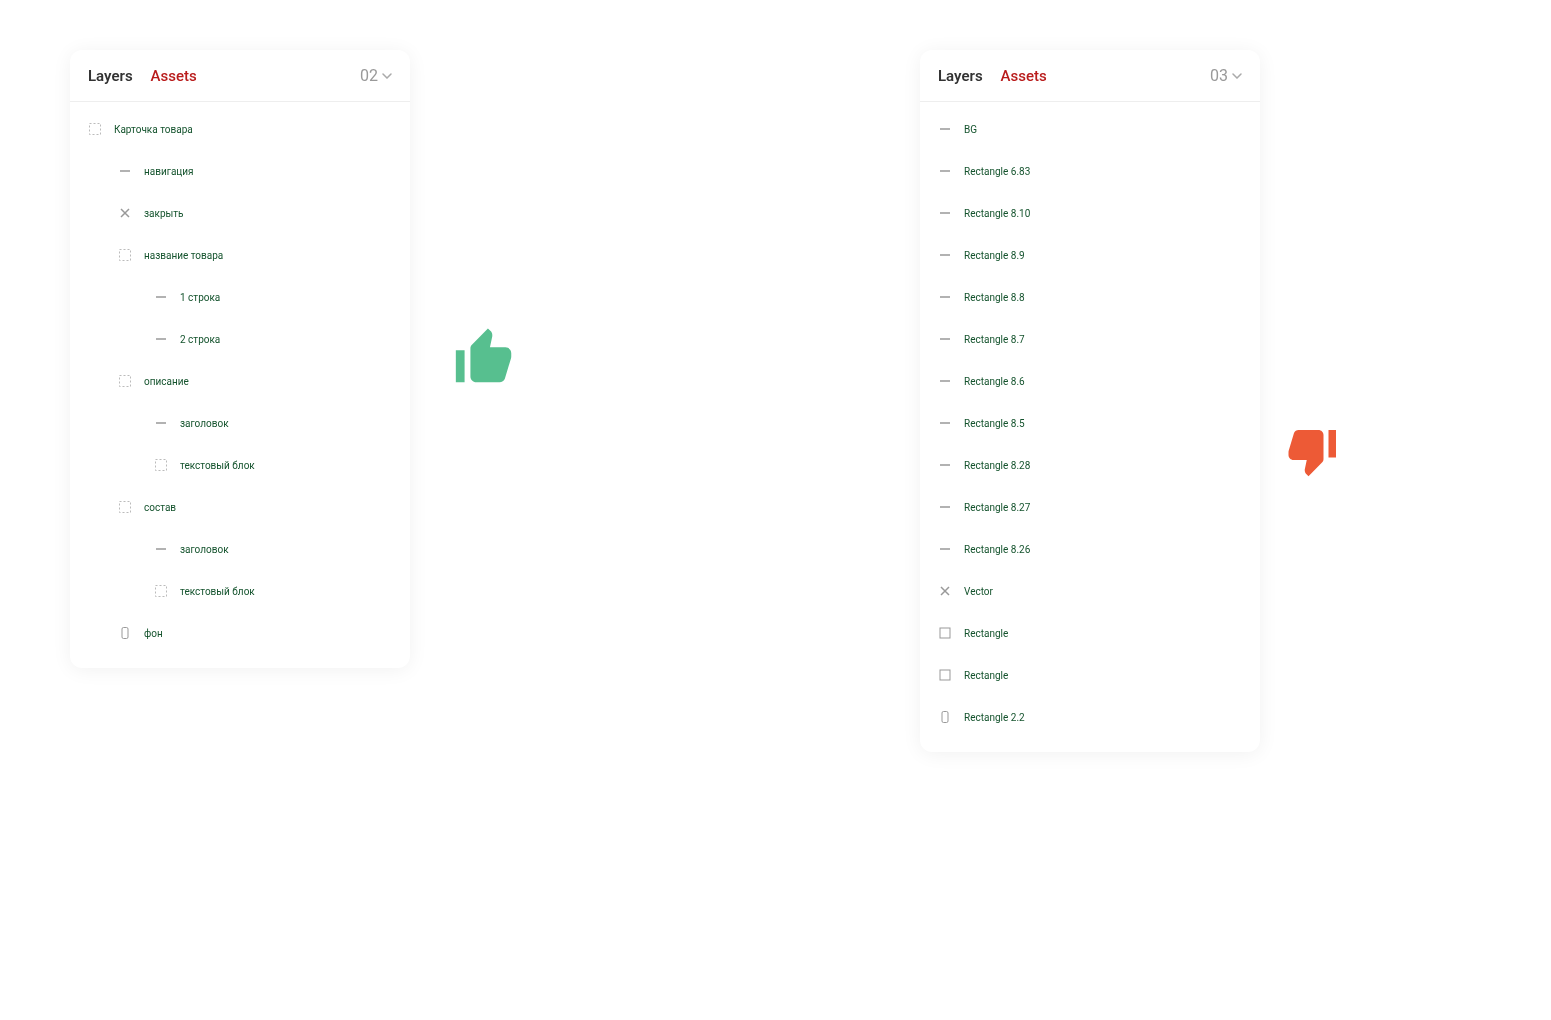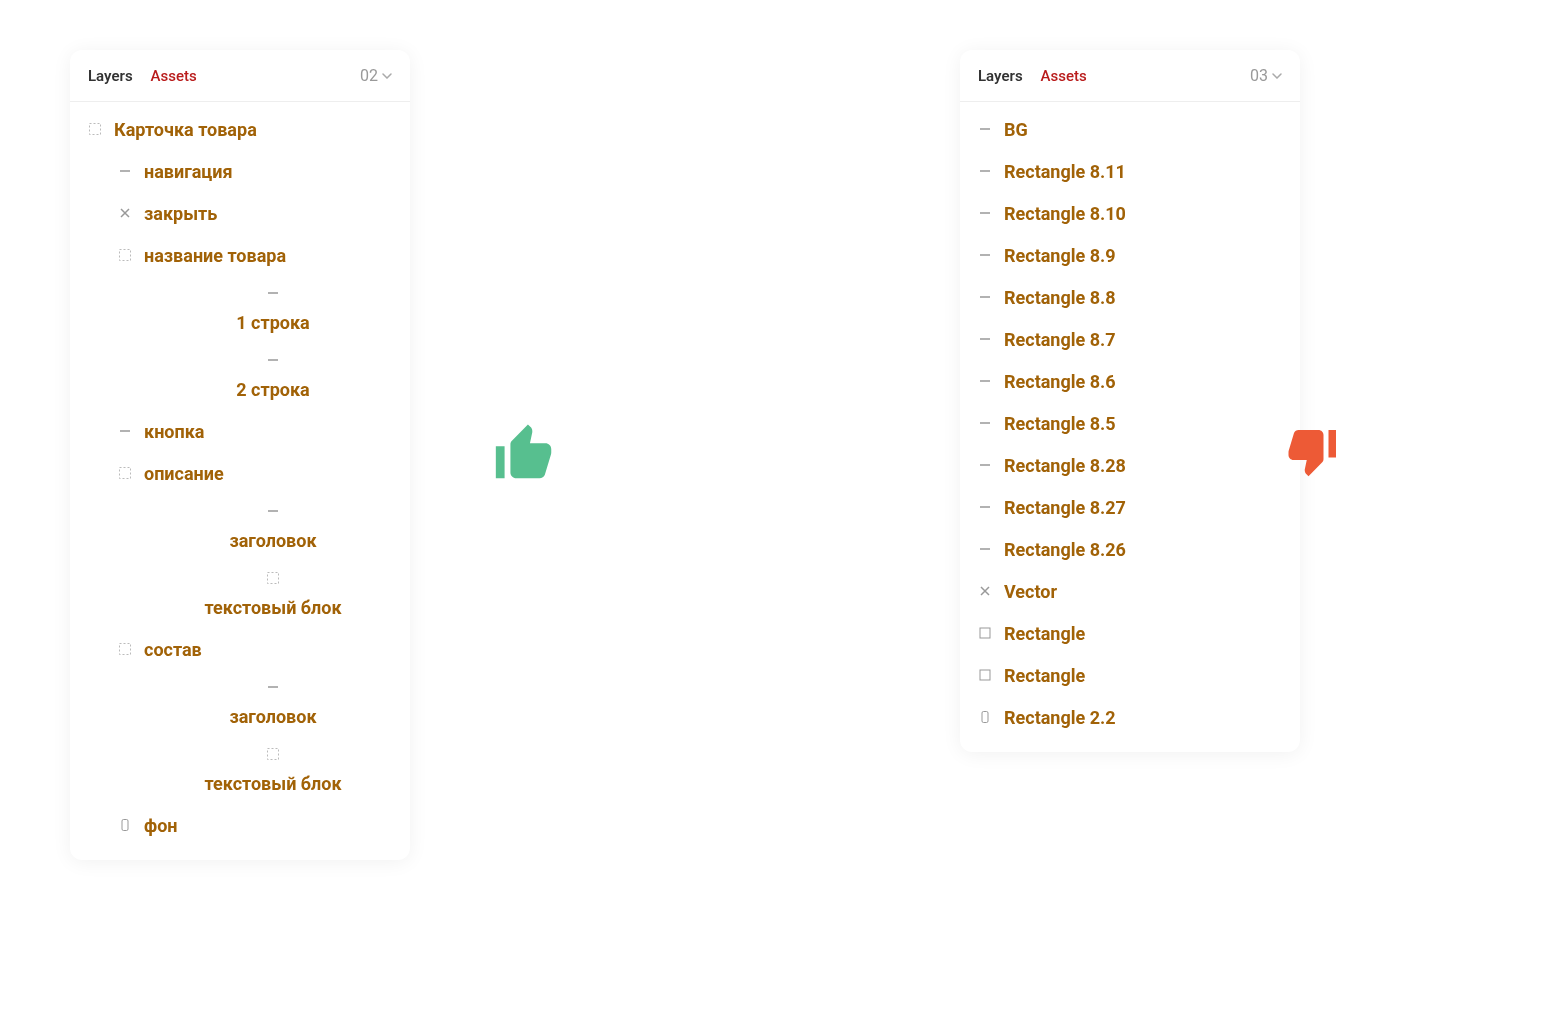--- a/index.html
+++ b/index.html
@@ -13,21 +13,21 @@
     }
     .container {
       display: flex;
       gap: 400px;
       padding: 50px 70px;
       align-items: flex-start;
     }
     .column {
       display: flex;
       align-items: center;
-      gap: 80px;
+      gap: 40px;
     }
     .panel {
       width: 340px;
       background: #fff;
       border-radius: 12px;
       box-shadow: 0 2px 20px rgba(0,0,0,0.06);
       overflow: hidden;
     }
     .panel-header {
       display: flex;
@@ -64,29 +64,28 @@
       align-items: center;
     }
     .layer-list {
       padding: 6px 0 14px 0;
     }
     .layer-item {
       display: flex;
       align-items: center;
       gap: 12px;
       padding: 10px 18px;
-      font-size: 18px;
-      color: #a16207;
+      font-size: 10px;
+      color: #14532d;
       cursor: pointer;
       min-height: 42px;
-      font-weight: bold;
     }
     .indent-0 { padding-left: 18px; }
     .indent-1 { padding-left: 48px; text-align: center; }
-    .indent-2 { padding-left: 84px; flex-direction: column; }
+    .indent-2 { padding-left: 84px; }
     .ic {
       width: 14px;
       height: 14px;
       display: inline-flex;
       align-items: center;
       justify-content: center;
       flex-shrink: 0;
       color: #999;
     }
     .thumb {
@@ -168,28 +167,20 @@
             <span class="ic">
               <svg width="12" height="12" viewBox="0 0 12 12">
                 <line x1="1" y1="6" x2="11" y2="6" stroke="#999" stroke-width="1.5"></line>
               </svg>
             </span>
             <span>2 строка</span>
           </div>
           <div class="layer-item indent-1">
             <span class="ic">
               <svg width="12" height="12" viewBox="0 0 12 12">
-                <line x1="1" y1="6" x2="11" y2="6" stroke="#999" stroke-width="1.5"></line>
-              </svg>
-            </span>
-            <span>кнопка</span>
-          </div>
-          <div class="layer-item indent-1">
-            <span class="ic">
-              <svg width="12" height="12" viewBox="0 0 12 12">
                 <rect x="0.5" y="0.5" width="11" height="11" stroke="#bbb" stroke-dasharray="2 2" fill="none"></rect>
               </svg>
             </span>
             <span>описание</span>
           </div>
           <div class="layer-item indent-2">
             <span class="ic">
               <svg width="12" height="12" viewBox="0 0 12 12">
                 <line x1="1" y1="6" x2="11" y2="6" stroke="#999" stroke-width="1.5"></line>
               </svg>
@@ -270,21 +261,21 @@
               </svg>
             </span>
             <span>BG</span>
           </div>
           <div class="layer-item indent-0">
             <span class="ic">
               <svg width="12" height="12" viewBox="0 0 12 12">
                 <line x1="1" y1="6" x2="11" y2="6" stroke="#999" stroke-width="1.5"></line>
               </svg>
             </span>
-            <span>Rectangle 8.11</span>
+            <span>Rectangle 6.83</span>
           </div>
           <div class="layer-item indent-0">
             <span class="ic">
               <svg width="12" height="12" viewBox="0 0 12 12">
                 <line x1="1" y1="6" x2="11" y2="6" stroke="#999" stroke-width="1.5"></line>
               </svg>
             </span>
             <span>Rectangle 8.10</span>
           </div>
           <div class="layer-item indent-0">

